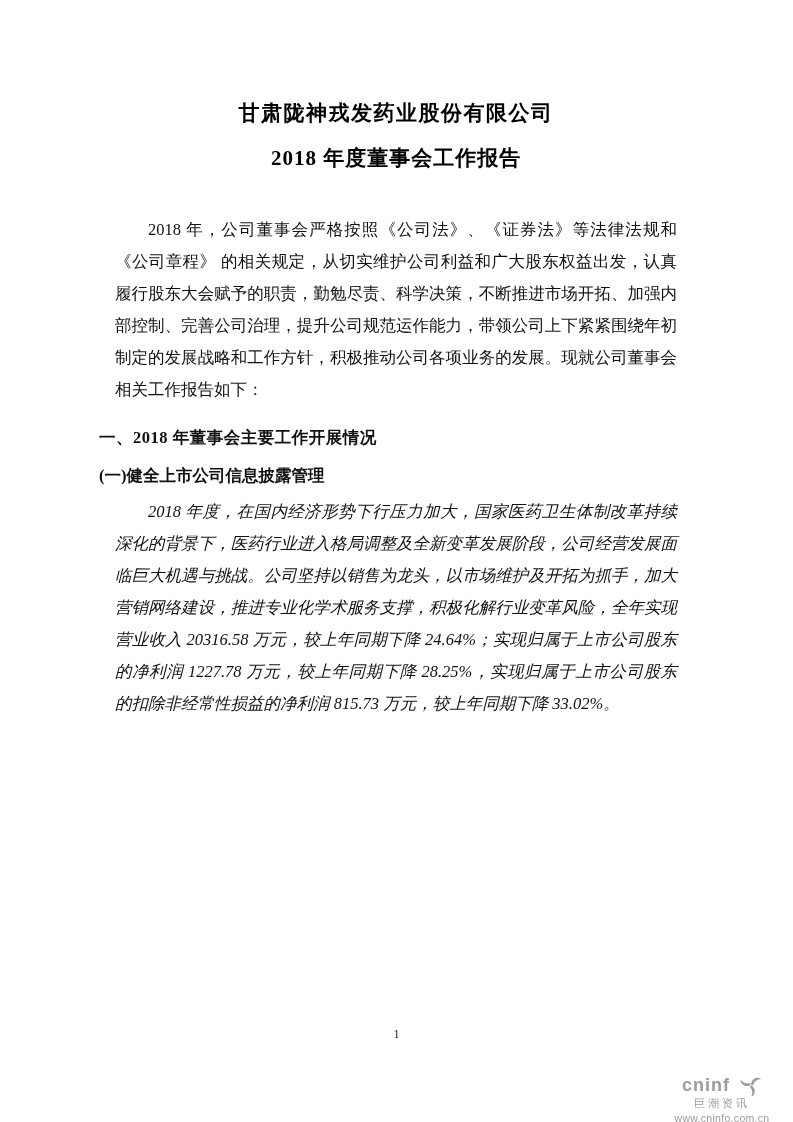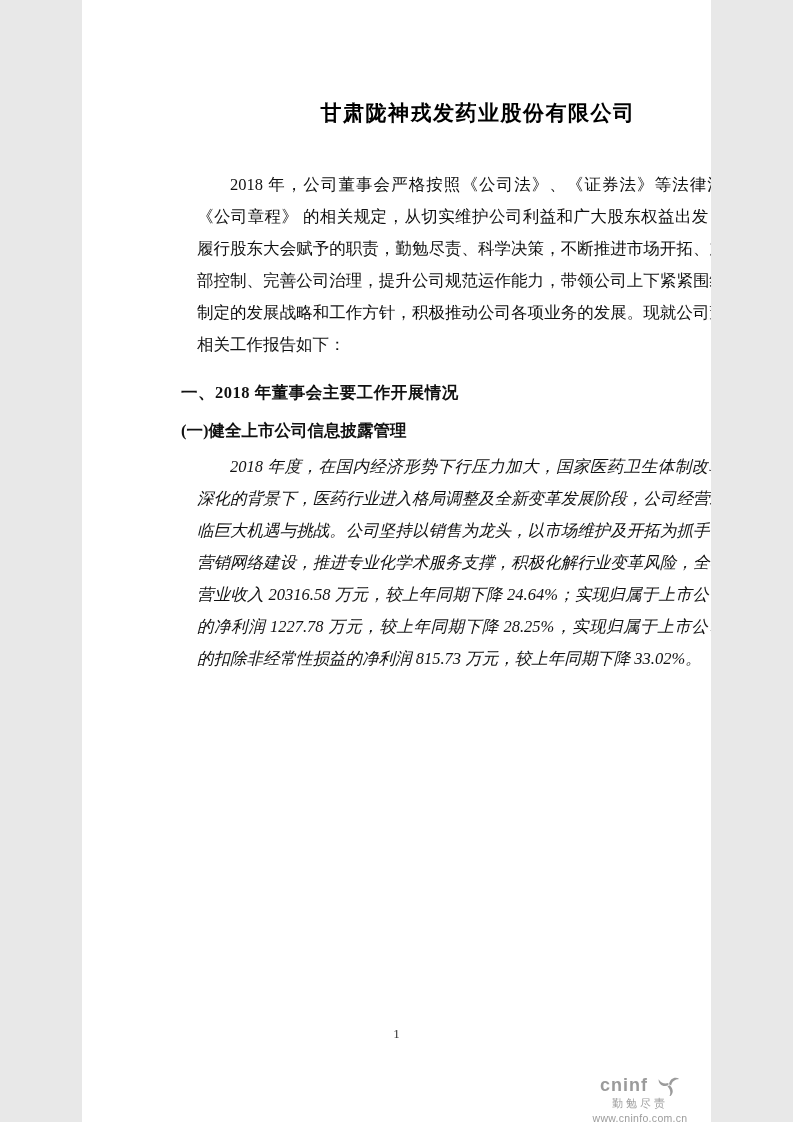--- a/index.html
+++ b/index.html
@@ -1,17 +1,17 @@
 <!DOCTYPE html>
 <html><head>
 <meta charset="utf-8">
 <style>
   html,body{margin:0;padding:0;background:#e8e8e8;}
   .page{
-    width:629px;height:1122px;background:#ffffff;position:relative;
+    width:793px;height:1122px;background:#ffffff;position:relative;
     margin:0 auto;overflow:hidden;
     font-family:"Liberation Serif","DejaVu Serif",serif;
     color:#111111;
   }
   .content{position:absolute;left:99px;top:0;width:594px;}
   .doc-title{
     margin:0;text-align:center;font-weight:bold;color:#000;
     font-size:21px;line-height:27px;letter-spacing:1.5px;
   }
   .doc-title.first{margin-top:100px;}
@@ -48,20 +48,21 @@
   .wm-url{font-size:10.5px;margin-top:2px;letter-spacing:0.3px;}
 </style>
 </head>
 <body>
 
 <div class="page">
   <div class="content">
 
     <h1 class="doc-title first">甘肃陇神戎发药业股份有限公司</h1>
 
+    <h1 class="doc-title second">2018 年度董事会工作报告</h1>
 
     <p class="body intro">2018 年，公司董事会严格按照《公司法》、《证券法》等法律法规和《公司章程》 的相关规定，从切实维护公司利益和广大股东权益出发，认真履行股东大会赋予的职责，勤勉尽责、科学决策，不断推进市场开拓、加强内部控制、完善公司治理，提升公司规范运作能力，带领公司上下紧紧围绕年初制定的发展战略和工作方针，积极推动公司各项业务的发展。现就公司董事会相关工作报告如下：</p>
 
     <h2 class="sec">一、2018 年董事会主要工作开展情况</h2>
 
     <h3 class="subsec">(一)健全上市公司信息披露管理</h3>
 
     <p class="body after-sub">2018 年度，在国内经济形势下行压力加大，国家医药卫生体制改革持续深化的背景下，医药行业进入格局调整及全新变革发展阶段，公司经营发展面临巨大机遇与挑战。公司坚持以销售为龙头，以市场维护及开拓为抓手，加大营销网络建设，推进专业化学术服务支撑，积极化解行业变革风险，全年实现营业收入 20316.58 万元，较上年同期下降 24.64%；实现归属于上市公司股东的净利润 1227.78 万元，较上年同期下降 28.25%，实现归属于上市公司股东的扣除非经常性损益的净利润 815.73 万元，较上年同期下降 33.02%。</p>
 
 
@@ -75,16 +76,16 @@
       <span class="wm-icon">
         <svg width="22" height="22" viewBox="0 0 24 24" aria-hidden="true">
           <g fill="#9b9b9b">
             <path id="wm-blade" d="M12 11.2 C 13.2 4.5, 19 2.6, 23.2 5.4 C 18.2 5.6, 15.1 8.4, 14.3 12.6 Z"></path>
             <use href="#wm-blade" transform="rotate(120 12 12)"></use>
             <use href="#wm-blade" transform="rotate(240 12 12)"></use>
           </g>
         </svg>
       </span>
     </div>
-    <div class="wm-cn">勤勉尽责</div>
+    <div class="wm-cn">巨潮资讯</div>
     <div class="wm-url">www.cninfo.com.cn</div>
   </div>
 </div>
 
 </body></html>

